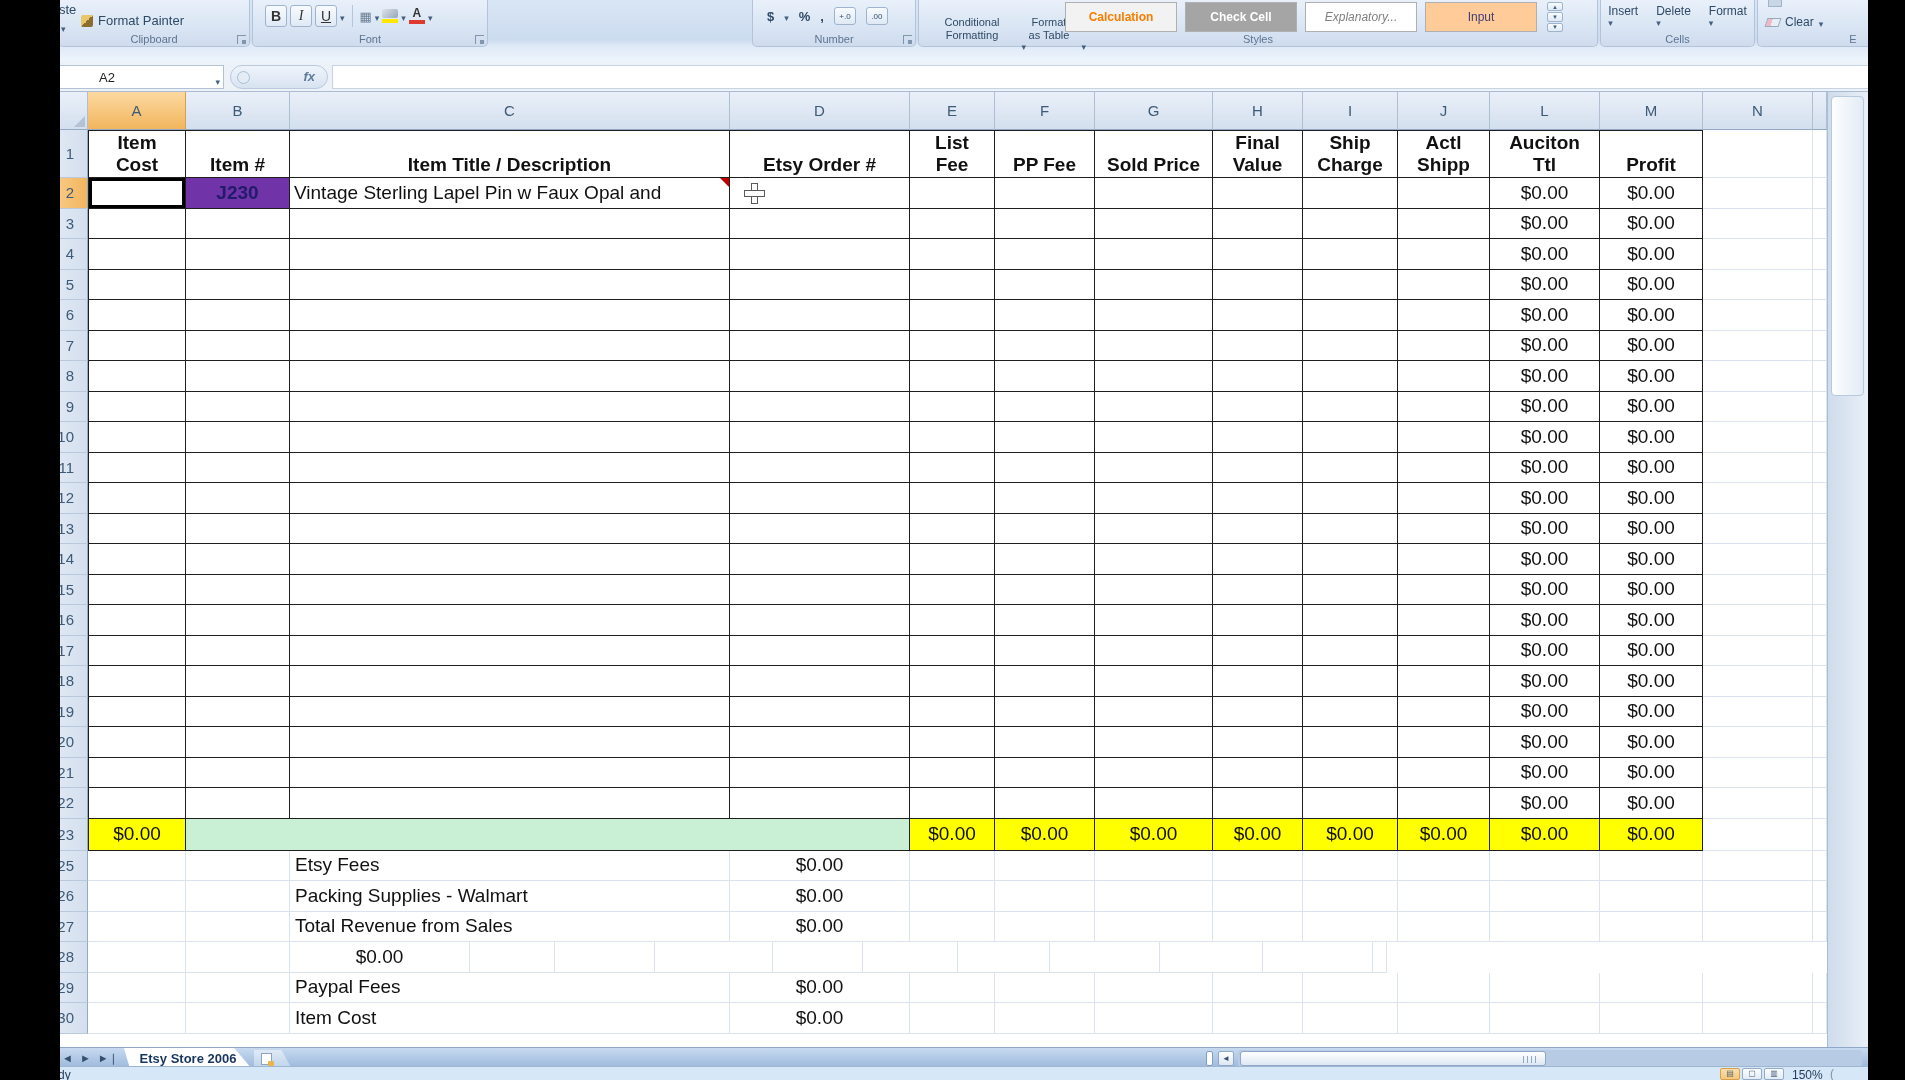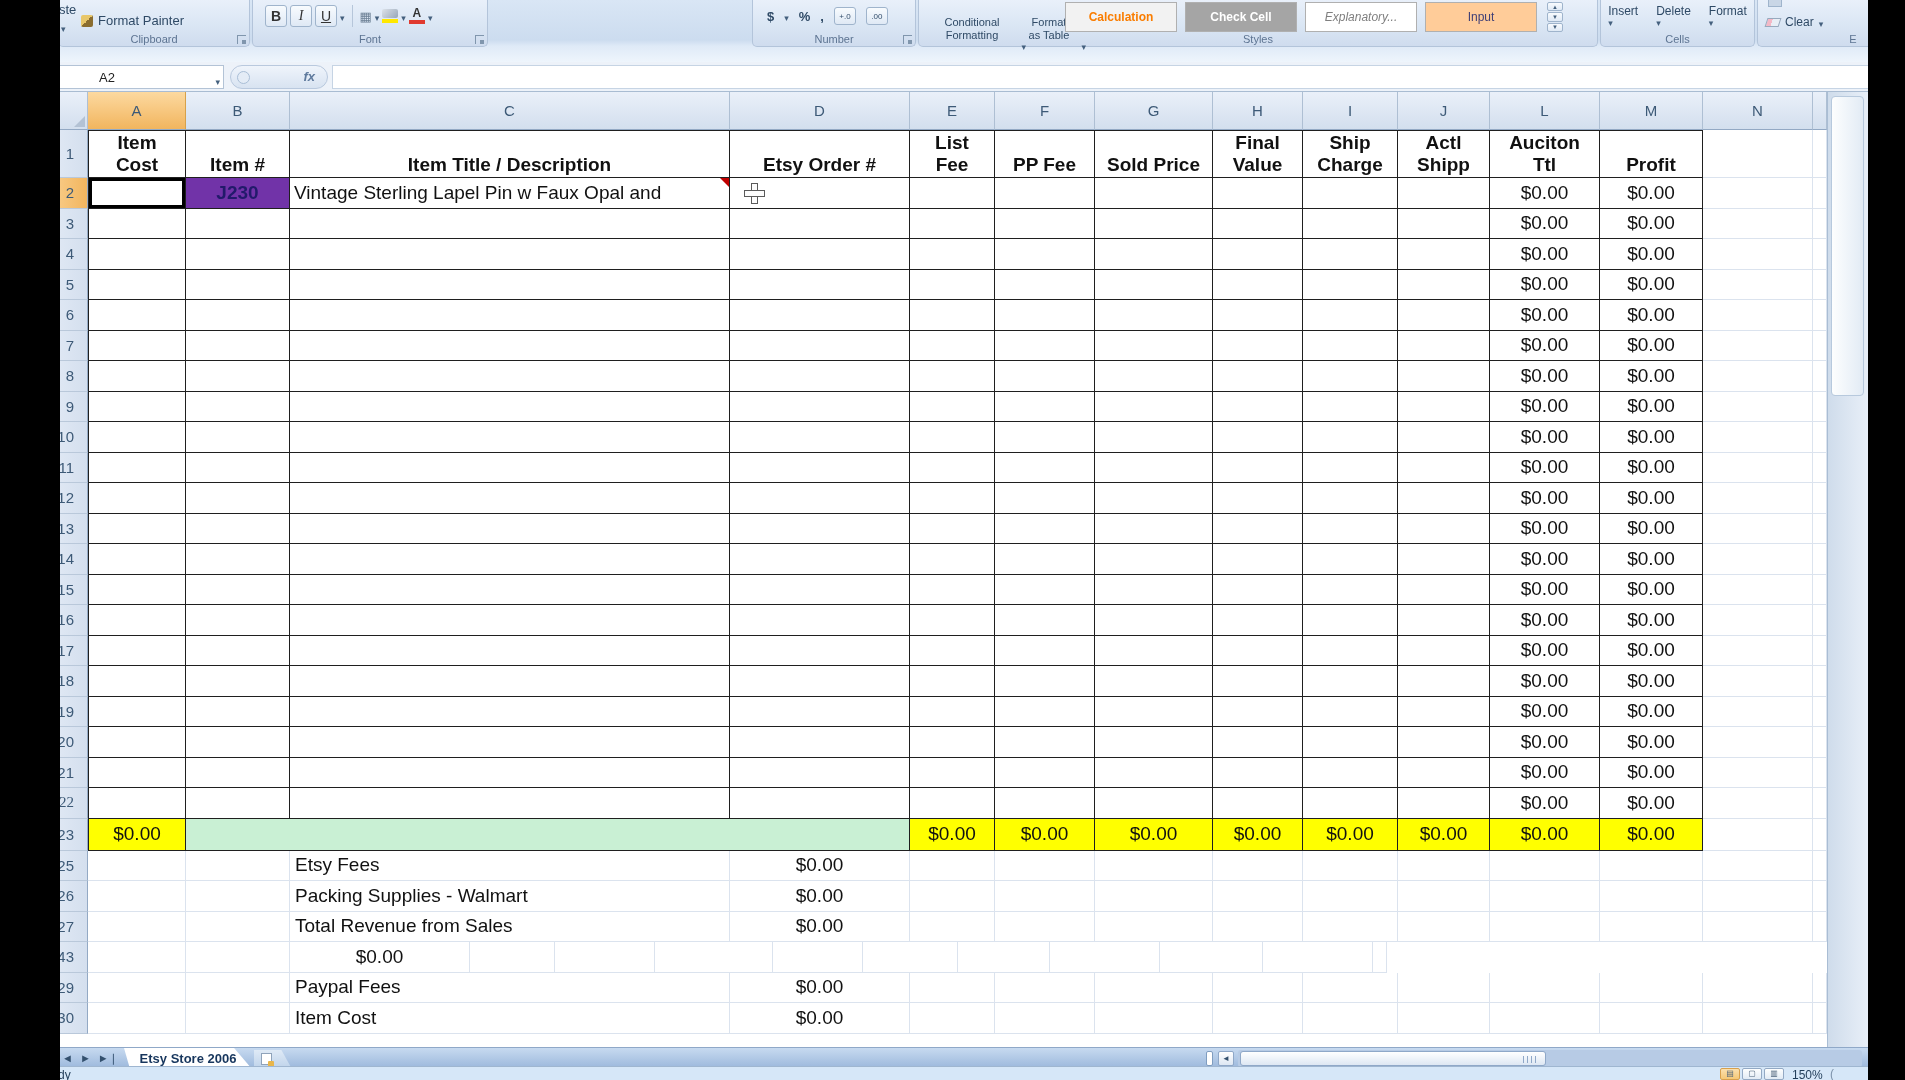--- a/index.html
+++ b/index.html
@@ -661,21 +661,21 @@
         <div class="c tb" style="width: 118px; height: 30.5px;"></div>
         <div class="c tb" style="width: 90px; height: 30.5px;"></div>
         <div class="c tb" style="width: 95px; height: 30.5px;"></div>
         <div class="c tb" style="width: 92px; height: 30.5px;"></div>
         <div class="c tb val" style="width: 110px; height: 30.5px;">$0.00</div>
         <div class="c tb val" style="width: 103px; height: 30.5px;">$0.00</div>
         <div class="c lc" style="width: 110px; height: 30.5px;"></div>
         <div class="c lc" style="width: 14px; height: 30.5px;"></div>
       </div>
       <div class="r" style="height: 30.5px;">
-        <div class="c rh" style="width: 52px; height: 30.5px; font-family: Liberation Serif, serif;">22</div>
+        <div class="c rh" style="width: 52px; height: 30.5px;">22</div>
         <div class="c tb val lft" style="width: 98px; height: 30.5px;"></div>
         <div class="c tb val" style="width: 104px; height: 30.5px;"></div>
         <div class="c tb" style="width: 440px; height: 30.5px;"></div>
         <div class="c tb" style="width: 180px; height: 30.5px;"></div>
         <div class="c tb" style="width: 85px; height: 30.5px;"></div>
         <div class="c tb" style="width: 100px; height: 30.5px;"></div>
         <div class="c tb" style="width: 118px; height: 30.5px;"></div>
         <div class="c tb" style="width: 90px; height: 30.5px;"></div>
         <div class="c tb" style="width: 95px; height: 30.5px;"></div>
         <div class="c tb" style="width: 92px; height: 30.5px;"></div>
@@ -744,21 +744,21 @@
         <div class="c lc" style="width: 118px; height: 30.5px;"></div>
         <div class="c lc" style="width: 90px; height: 30.5px;"></div>
         <div class="c lc" style="width: 95px; height: 30.5px;"></div>
         <div class="c lc" style="width: 92px; height: 30.5px;"></div>
         <div class="c lc" style="width: 110px; height: 30.5px;"></div>
         <div class="c lc" style="width: 103px; height: 30.5px;"></div>
         <div class="c lc" style="width: 110px; height: 30.5px;"></div>
         <div class="c lc" style="width: 14px; height: 30.5px;"></div>
       </div>
       <div class="r" style="height: 30.5px;">
-        <div class="c rh" style="width: 52px; height: 30.5px;">43</div>
+        <div class="c rh" style="width: 52px; height: 30.5px;">28</div>
         <div class="c lc" style="width: 98px; height: 30.5px;"></div>
         <div class="c lc" style="width: 104px; height: 30.5px;"></div>
         <div class="c lc val" style="width: 180px; height: 30.5px;">$0.00</div>
         <div class="c lc" style="width: 85px; height: 30.5px;"></div>
         <div class="c lc" style="width: 100px; height: 30.5px;"></div>
         <div class="c lc" style="width: 118px; height: 30.5px;"></div>
         <div class="c lc" style="width: 90px; height: 30.5px;"></div>
         <div class="c lc" style="width: 95px; height: 30.5px;"></div>
         <div class="c lc" style="width: 92px; height: 30.5px;"></div>
         <div class="c lc" style="width: 110px; height: 30.5px;"></div>

